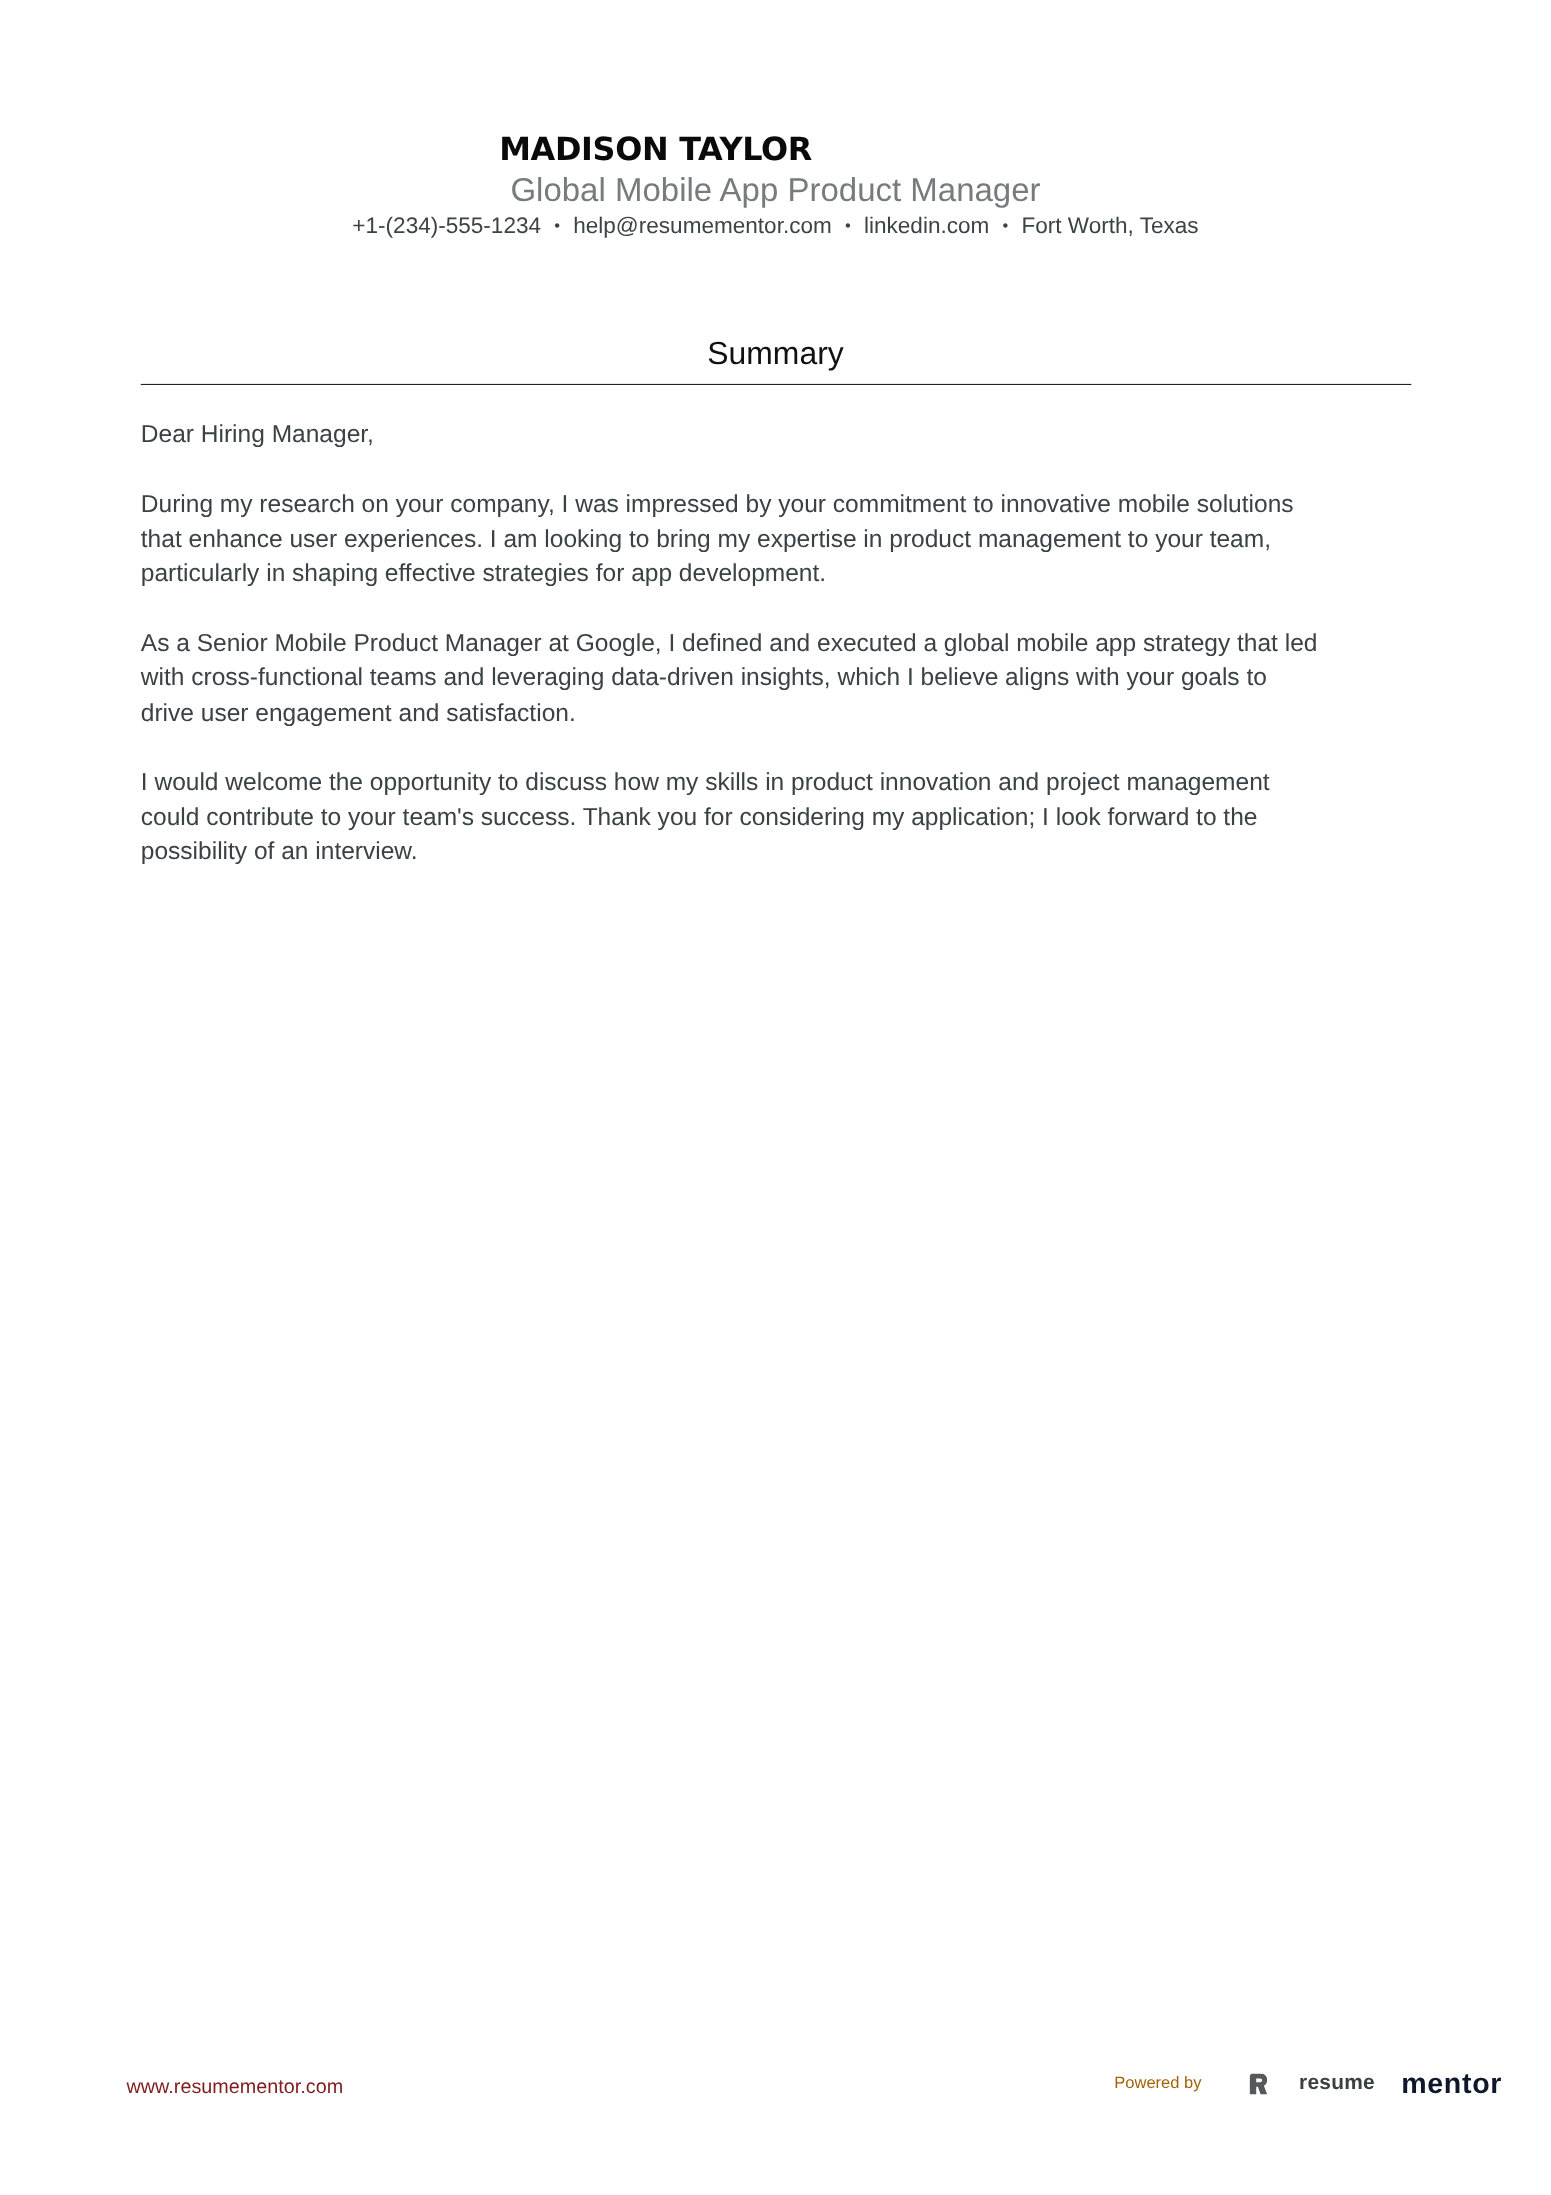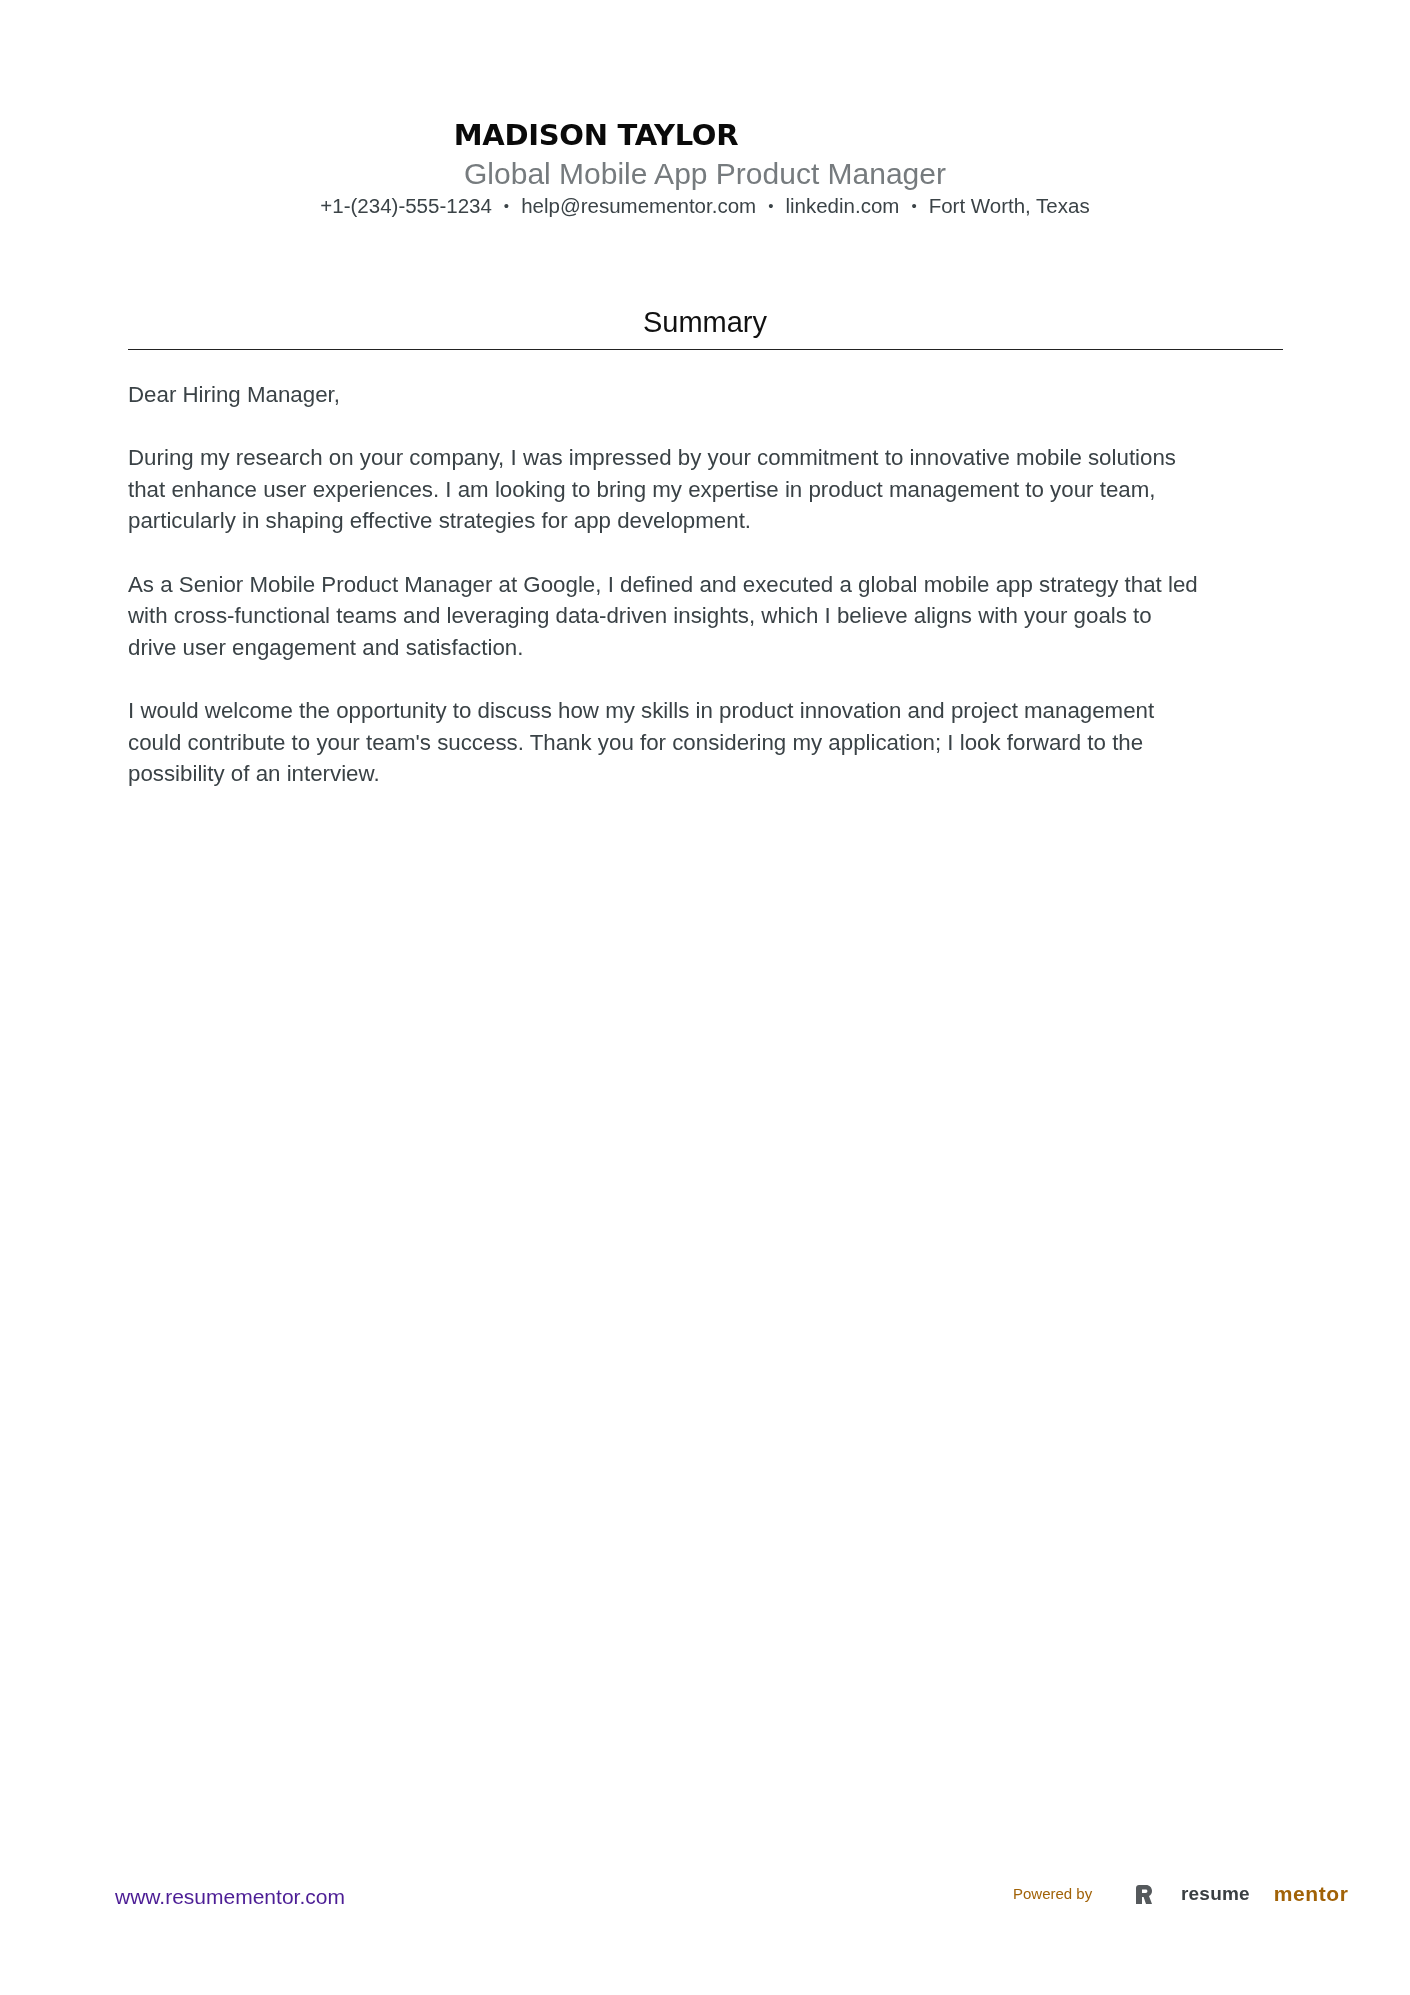--- a/index.html
+++ b/index.html
@@ -19,26 +19,26 @@
   .section-title { position: absolute; left: 0; width: 1410px; top: 305px; text-align: center;
           font-size: 29px; color: #111; line-height: 34px; }
   .rule { position: absolute; left: 128px; width: 1155px; top: 349px; height: 0;
           border-top: 1.6px solid #222; }
 
   .body-text { position: absolute; left: 128px; width: 1160px; top: 379px;
           font-size: 22.3px; color: #3a4246; line-height: 31.6px; }
   .body-text .para { margin: 0 0 31.6px 0; }
   .body-text .line { display: block; white-space: nowrap; }
 
-  .footer-url { position: absolute; left: 115px; top: 1887px; font-size: 21px; color: #4c1d95; line-height: 20px; }
+  .footer-url { position: absolute; left: 115px; top: 1887px; font-size: 18px; color: #7f1d1d; line-height: 20px; }
   .powered { position: absolute; left: 1013px; top: 1884px; font-size: 15px; color: #a16207; line-height: 20px; }
   .logo { position: absolute; left: 1136px; top: 1882px; height: 24px; display: flex; align-items: center; gap: 24px; }
   .logo-icon { width: 16px; height: 19px; margin-right: 5px; }
   .logo-resume { font-size: 19px; font-weight: bold; color: #3a3f42; letter-spacing: 0.2px; }
-  .logo-mentor { font-size: 21px; font-weight: bold; color: #a16207; letter-spacing: 0.6px; }
+  .logo-mentor { font-size: 26px; font-weight: bold; color: #0f172a; letter-spacing: 0.6px; }
 </style>
 </head>
 <body>
 
 <div class="page">
 
   <div class="name">MADISON TAYLOR</div>
   <div class="subtitle">Global Mobile App Product Manager</div>
 
   <div class="contact">

